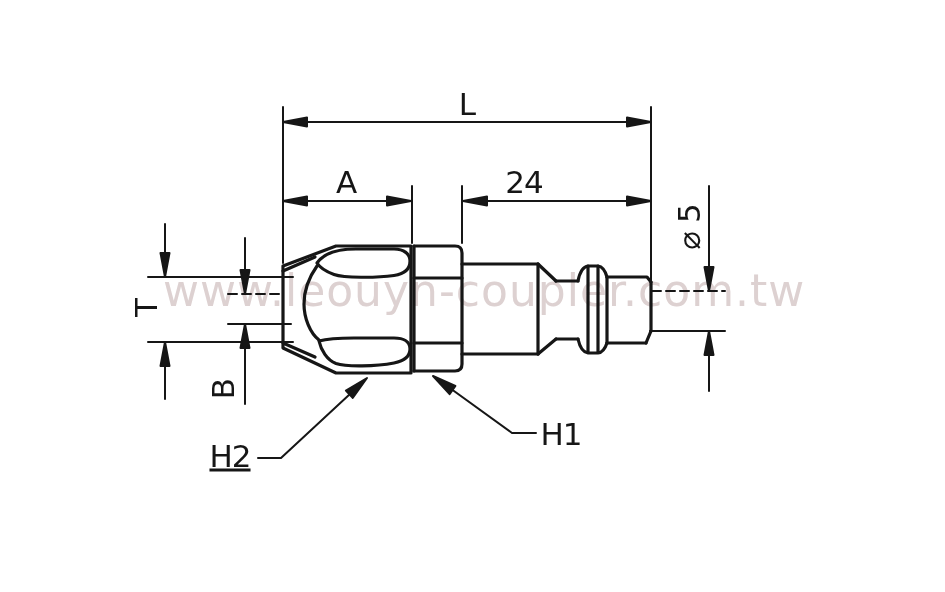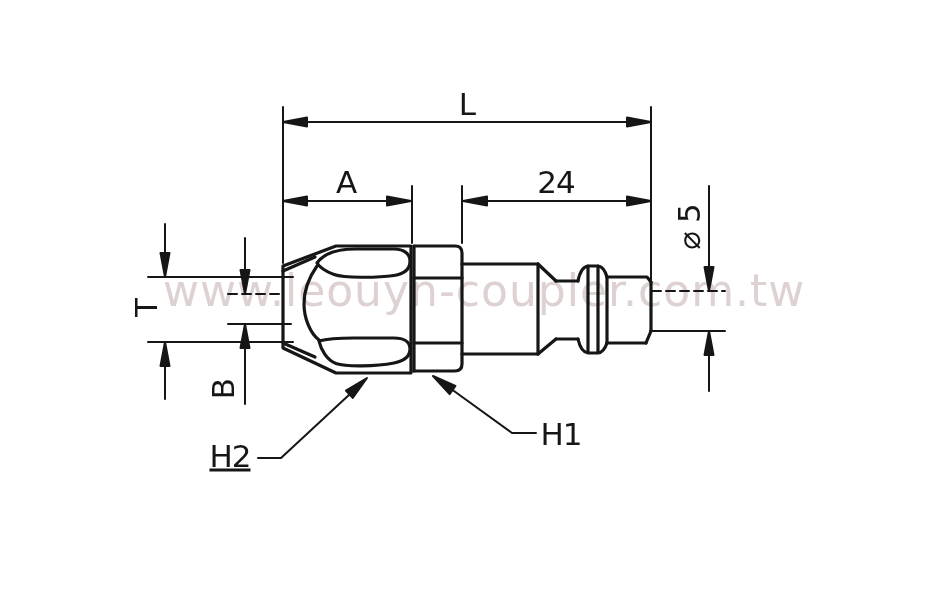--- a/index.html
+++ b/index.html
@@ -132,21 +132,21 @@
           <polygon points="433,376 455.4,385.9 449.6,394.1" fill="#161616"></polygon>
         </g>
       </g>
     </g>
   </svg>
 
   <div class="dim-label" style="left:467px;top:104px;">L</div>
 
   <div class="dim-label" style="left:346px;top:182px;">A</div>
 
-  <div class="dim-label" style="left:556px;top:182px;">24</div>
+  <div class="dim-label" style="left:524px;top:182px;">24</div>
 
   <div class="dim-label rot" style="left:689px;top:227px;">⌀ 5</div>
 
   <div class="dim-label rot" style="left:146px;top:308px;">T</div>
 
   <div class="dim-label rot" style="left:223px;top:389px;">B</div>
 
   <div class="dim-label" style="left:230px;top:456px;text-decoration:underline;">H2</div>
 
   <div class="dim-label" style="left:561px;top:434px;">H1</div>

